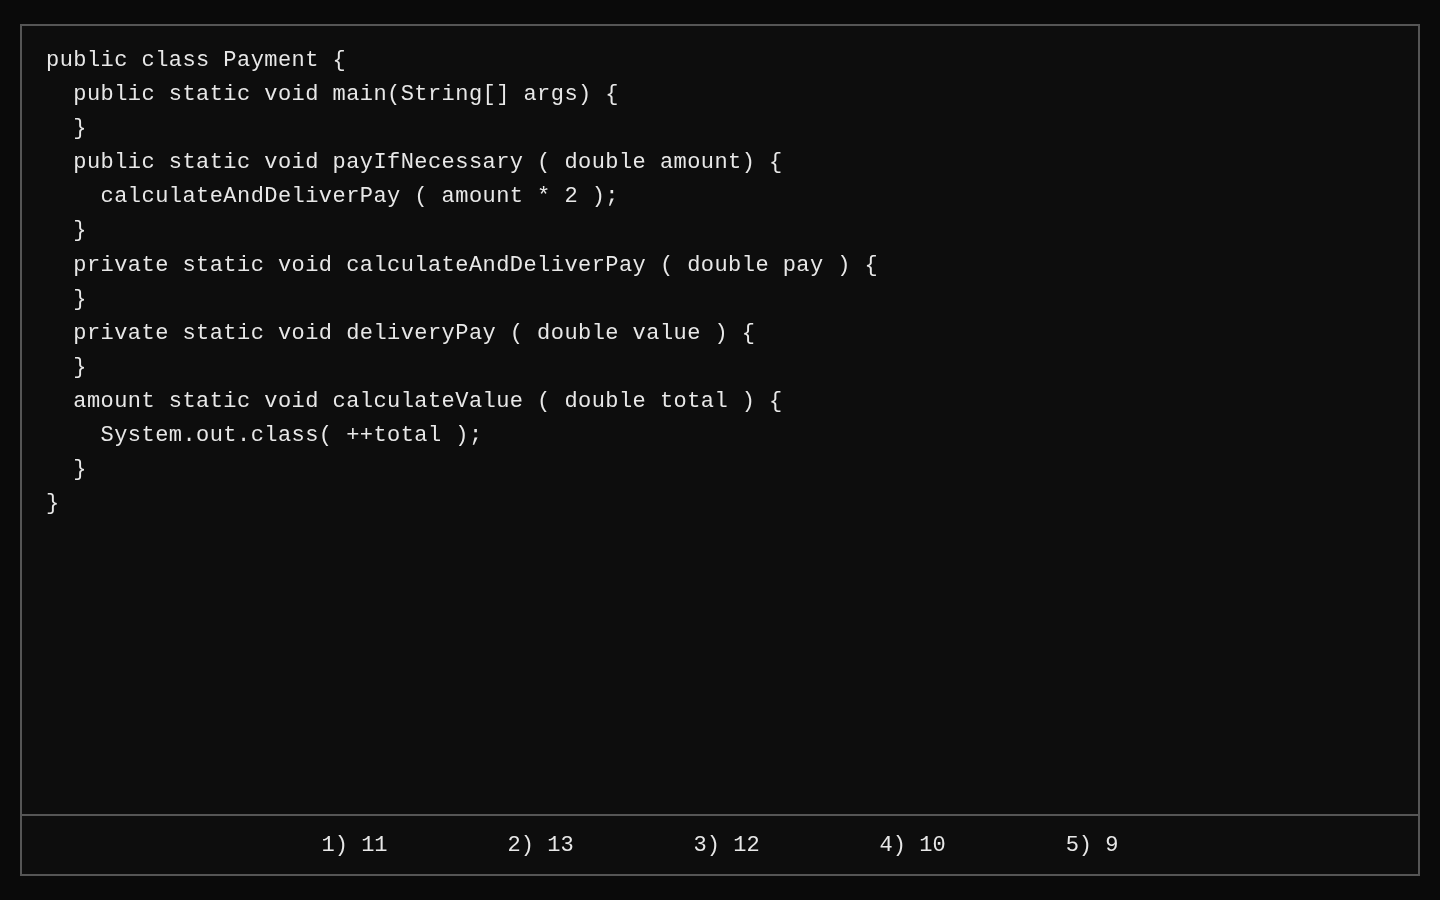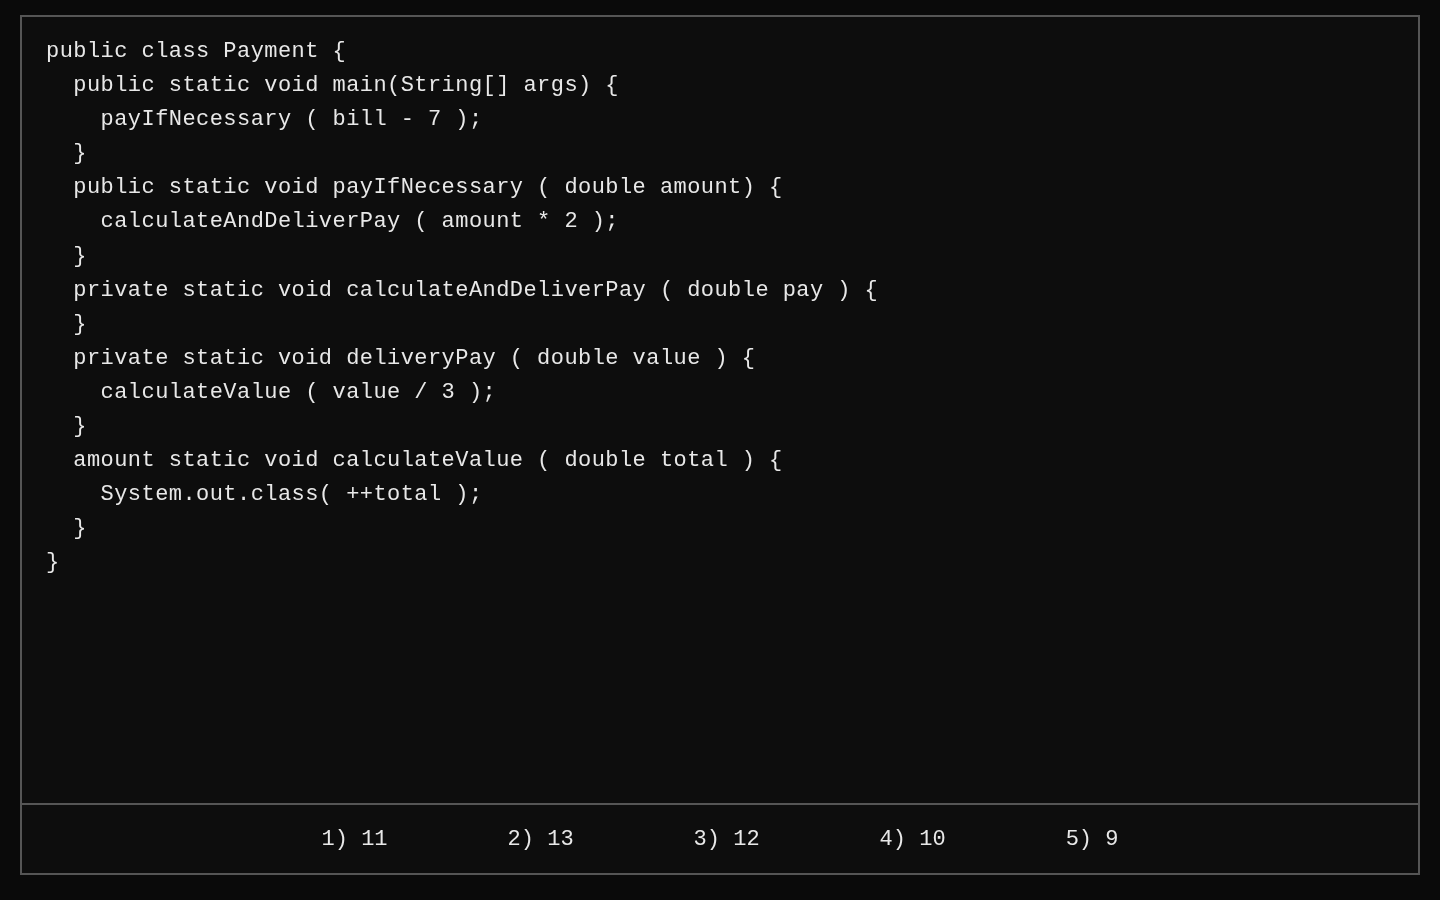--- a/index.html
+++ b/index.html
@@ -14,21 +14,21 @@
       height: 900px;
       display: flex;
       flex-direction: column;
       font-family: 'Courier New', Courier, monospace;
       overflow: hidden;
     }
 
     .main-container {
       width: 1400px;
       height: 860px;
-      margin: 15px auto;
+      margin: 24px auto;
       border: 2px solid #555;
       display: flex;
       flex-direction: column;
       background-color: #0d0d0d;
     }
 
     .code-area {
       flex: 1;
       padding: 18px 24px;
       overflow: hidden;
@@ -37,50 +37,48 @@
     .code-line {
       font-size: 22px;
       line-height: 1.55;
       color: #e8e8e8;
       white-space: pre;
       letter-spacing: 0.02em;
     }
 
     .bottom-bar {
       border-top: 2px solid #555;
-      height: 70px;
+      height: 60px;
       display: flex;
       align-items: center;
       justify-content: center;
       gap: 120px;
       background-color: #0d0d0d;
     }
 
     .answer-option {
       font-size: 22px;
       color: #e8e8e8;
       font-family: 'Courier New', Courier, monospace;
     }
   </style>
 </head>
 <body>
 
 <div class="main-container">
   <div class="code-area" id="code-area">
   <div class="code-line">public class Payment {</div>
       <div class="code-line">  public static void main(String[] args) {</div>
-      <div class="code-line">    payIfNecessary ( bill - 7 );</div>
       <div class="code-line">  }</div>
       <div class="code-line">  public static void payIfNecessary ( double amount) {</div>
       <div class="code-line">    calculateAndDeliverPay ( amount * 2 );</div>
       <div class="code-line">  }</div>
       <div class="code-line">  private static void calculateAndDeliverPay ( double pay ) {</div>
       <div class="code-line">  }</div>
       <div class="code-line">  private static void deliveryPay ( double value ) {</div>
-      <div class="code-line">    calculateValue ( value / 3 );</div>
       <div class="code-line">  }</div>
       <div class="code-line">  amount static void calculateValue ( double total ) {</div>
       <div class="code-line">    System.out.class( ++total );</div>
       <div class="code-line">  }</div>
       <div class="code-line">}</div>
     </div>
   <div class="bottom-bar" id="answer-bar">
   <span class="answer-option">1) 11</span>
       <span class="answer-option">2) 13</span>
       <span class="answer-option">3) 12</span>

